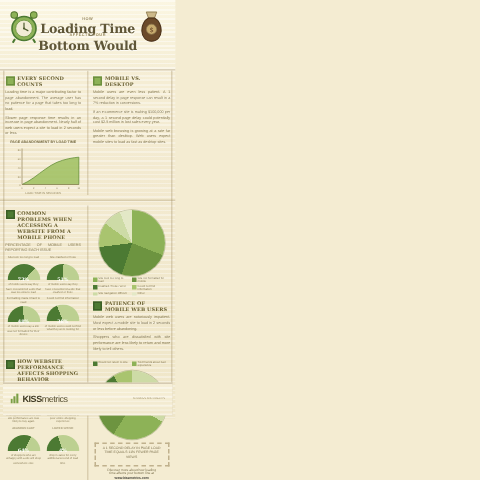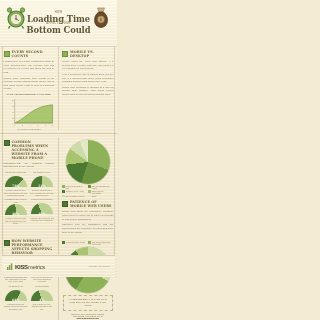--- a/index.html
+++ b/index.html
@@ -137,21 +137,21 @@
         <path d="M10 12 L10 8.4 M10 12 L12.6 13.4" stroke="#4c5a2c" stroke-width=".8" stroke-linecap="round"></path>
         <circle cx="10" cy="12" r=".7" fill="#4c5a2c"></circle>
         <path d="M4 19 L2.5 21.5 M16 19 L17.5 21.5" stroke="#4c7a33" stroke-width="1.4"></path>
       </svg>
     </span>
 
     <div class="hdr-title">
       <div class="kicker">HOW</div>
       <div class="bigline">Loading Time</div>
       <div class="kicker">AFFECTS YOUR</div>
-      <div class="bigline b2">Bottom Could</div>
+      <div class="bigline b2">Bottom Would</div>
     </div>
 
     <span class="bag">
       <svg width="20" height="22" viewBox="0 0 20 22">
         <path d="M6.5 1 L13.5 1 L12 5 L8 5 Z" fill="#cdb98a" stroke="#8d7a4f" stroke-width=".6"></path>
         <path d="M8 5 C2 8, 1.5 20, 10 20.5 C18.5 20, 18 8, 12 5 Z" fill="#6b4a2a" stroke="#4a3119" stroke-width=".7"></path>
         <circle cx="10" cy="12.5" r="3.4" fill="#c8ab6e" stroke="#8d7a4f" stroke-width=".5"></circle>
         <text x="10" y="14.3" font-size="4.4" text-anchor="middle" fill="#6b4a2a" font-family="DejaVu Serif, serif">$</text>
       </svg>
     </span>

